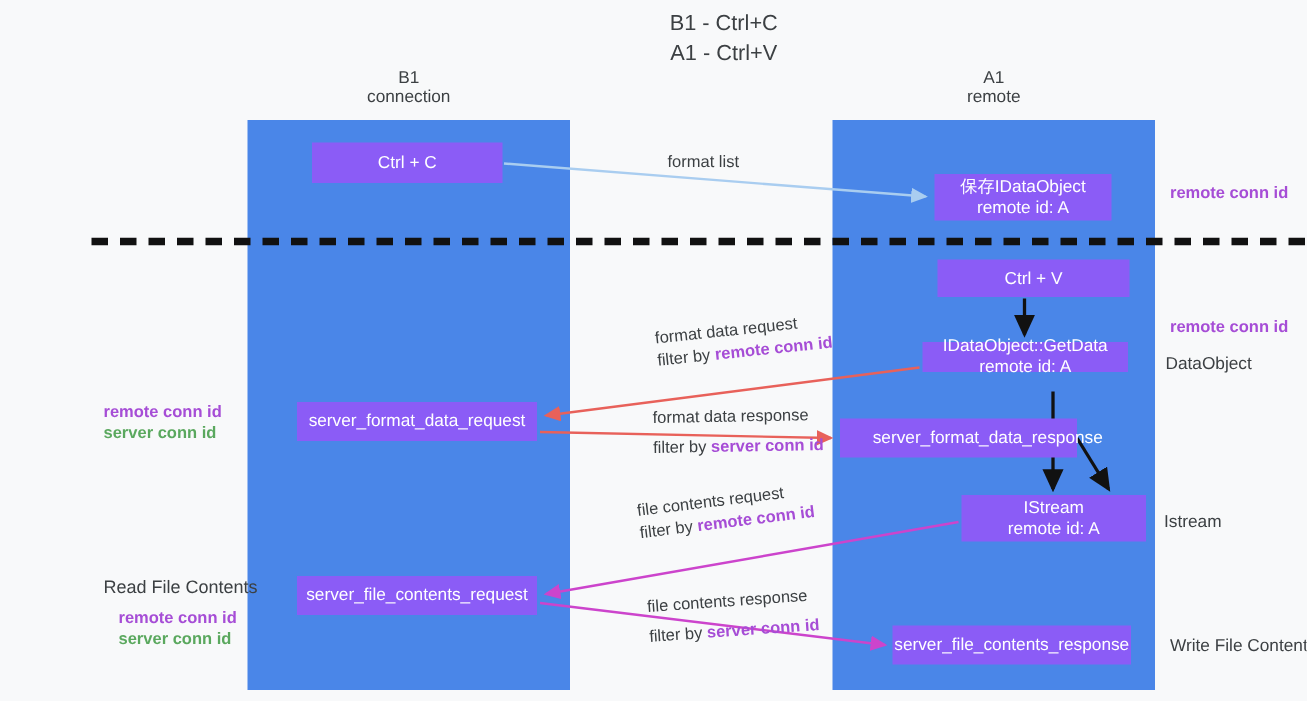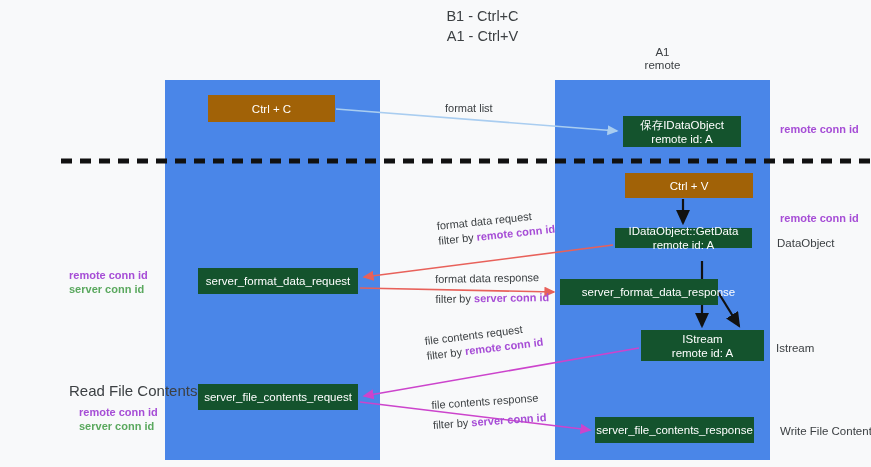--- a/index.html
+++ b/index.html
@@ -32,22 +32,22 @@
     font-size:14.5px;line-height:20px;color:#3c4043;
   }
   #title span{display:block;}
 
   
   .box{
     position:absolute;display:flex;align-items:center;justify-content:center;
     flex-direction:column;text-align:center;color:#ffffff;
     font-size:11.5px;line-height:14px;box-sizing:border-box;
   }
-  .box.green{background:#a16207;}
-  .box.orange{background:#14532d;}
+  .box.green{background:#8b5cf6;}
+  .box.orange{background:#8b5cf6;}
   .box .sub{display:block;}
 
   #box-ctrlc{left:161px;top:95px;width:127px;height:27px;}
   #box-save-ido{left:576px;top:116px;width:118px;height:31px;}
   #box-ctrlv{left:578px;top:173px;width:128px;height:25px;}
   #box-getdata{left:568px;top:228px;width:137px;height:20px;}
   #box-sfdreq{left:151px;top:268px;width:160px;height:26px;}
   #box-sfdres{left:513px;top:279px;width:158px;height:26px;padding-left:39px;}
   #box-istream{left:594px;top:330px;width:123px;height:31px;}
   #box-sfcreq{left:151px;top:384px;width:160px;height:26px;}
@@ -62,21 +62,21 @@
   .green-t{color:#5aa85e;}
 
   #ann-remote1{left:733px;top:122px;}
   #ann-remote2{left:733px;top:211px;}
   #ann-dataobject{left:730px;top:236px;}
   #ann-istream{left:729px;top:341px;}
   #ann-write{left:733px;top:424px;}
 
   #ann-left-1{left:22px;top:268px;text-align:left;}
   #ann-left-2{left:32px;top:384px;text-align:left;}
-  #ann-left-2 .hdr{font-weight:normal;color:#3c4043;font-size:15px;display:block;margin-bottom:7px;margin-left:-10px;}
+  #ann-left-2 .hdr{font-weight:normal;color:#3c4043;font-size:12px;display:block;margin-bottom:7px;margin-left:-10px;}
 
   
   .elabel{
     position:absolute;font-size:11px;line-height:15px;color:#3c4043;
     white-space:nowrap;
   }
   .elabel b{font-weight:bold;}
   #lbl-format-list{left:398px;top:101px;}
   #lbl-fdreq{left:389px;top:219px;transform:rotate(-6deg);transform-origin:left top;}
   #lbl-fdres{left:388px;top:272px;transform:rotate(-1deg);transform-origin:left top;}
@@ -89,20 +89,24 @@
 </head>
 <body>
 
 <div id="stage">
 
   <div id="title">
     <span>B1 - Ctrl+C</span>
     <span>A1 - Ctrl+V</span>
   </div>
 
+  <div id="head-b1" class="col-head">
+    <span>B1</span>
+    <span class="l2">connection</span>
+  </div>
   <div id="head-a1" class="col-head">
     <span>A1</span>
     <span class="l2">remote</span>
   </div>
 
   <div id="col-b1" class="col"></div>
   <div id="col-a1" class="col"></div>
 
   <svg id="arrows" viewBox="0 0 871 467">
     <defs>

